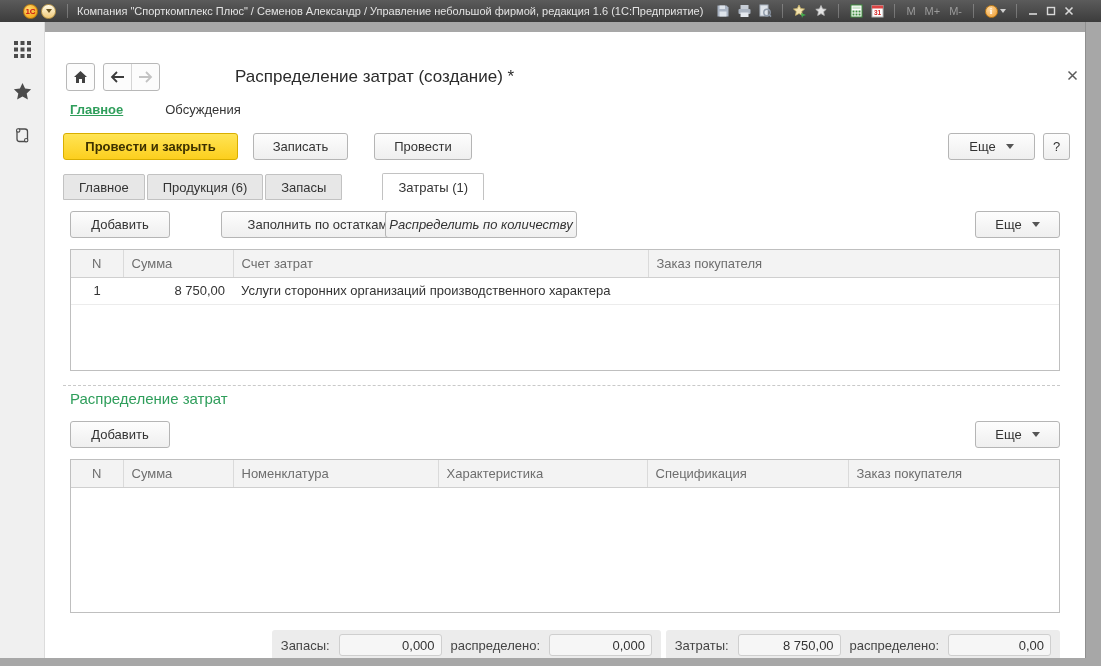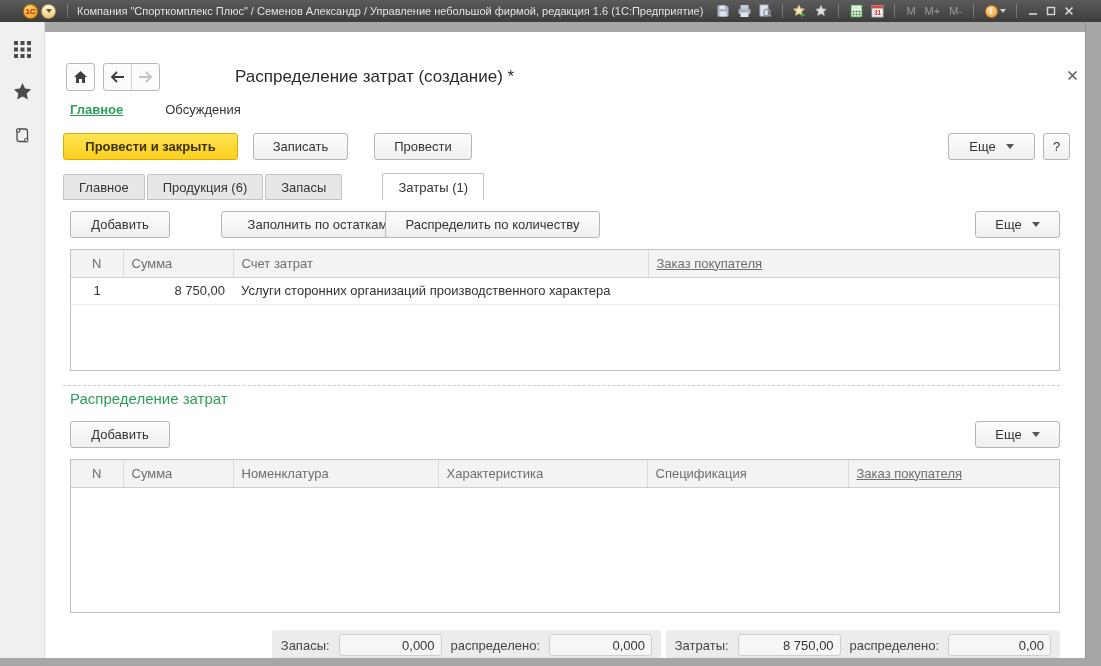--- a/index.html
+++ b/index.html
@@ -69,30 +69,30 @@
   .b-help { left:998px; width:27px; }
 
   .tabstrip { position:absolute; left:18px; top:141px; display:flex; align-items:flex-end; height:27px; }
   .tab { height:26px; padding:0 15px; display:flex; align-items:center; font-size:13px; color:#333;
     background:#e7e7e7; border:1px solid #c2c2c2; border-radius:2px 2px 0 0; margin-right:2px; cursor:pointer; }
   .tab.active { background:#fff; height:27px; border-bottom:none;margin-left:38px; }
 
   .tb1 .btn { position:absolute; top:179px; }
   .b-add1 { left:25px; width:100px; }
   .b-fill { left:136px; width:193px;margin-left:40px; }
-  .b-dist { left:340px; width:215px; }
+  .b-dist { left:340px; width:192px;font-style:italic; }
   .b-more1 { left:930px; width:85px; }
 
   .tbl { position:absolute; left:25px; width:990px; border:1px solid #bfbfbf; background:#fff; overflow:hidden; }
   .tbl1 { top:217px; height:122px; }
   .tbl2 { top:427px; height:154px; }
   .tbl table { width:100%; border-collapse:collapse; table-layout:fixed; font-size:13px; }
   .tbl th { background:#f3f3f3; color:#6e6e6e; font-weight:normal; text-align:left; height:27px;
     padding:0 8px; border-right:1px solid #dadada; border-bottom:1px solid #cfcfcf; overflow:hidden; white-space:nowrap; }
-  .tbl th:last-child { border-right:none;text-decoration:underline; }
+  .tbl th:last-child { border-right:none; }
   .tbl th.c { text-align:center; }
   .tbl td { height:27px; padding:0 8px; color:#333; border-bottom:1px solid #ececec; overflow:hidden; white-space:nowrap; }
   .tbl td.c { text-align:center; } .tbl td.r { text-align:right; }
 
   .dashed { position:absolute; left:18px; top:353px; width:997px; border-top:1px dashed #c9c9c9; }
   .sec-heading { position:absolute; left:25px; top:358px; font-size:15px; color:#2f9e5b; }
 
   .tb2 .btn { position:absolute; top:389px; }
   .b-add2 { left:25px; width:100px; }
   .b-more2 { left:930px; width:85px; }

